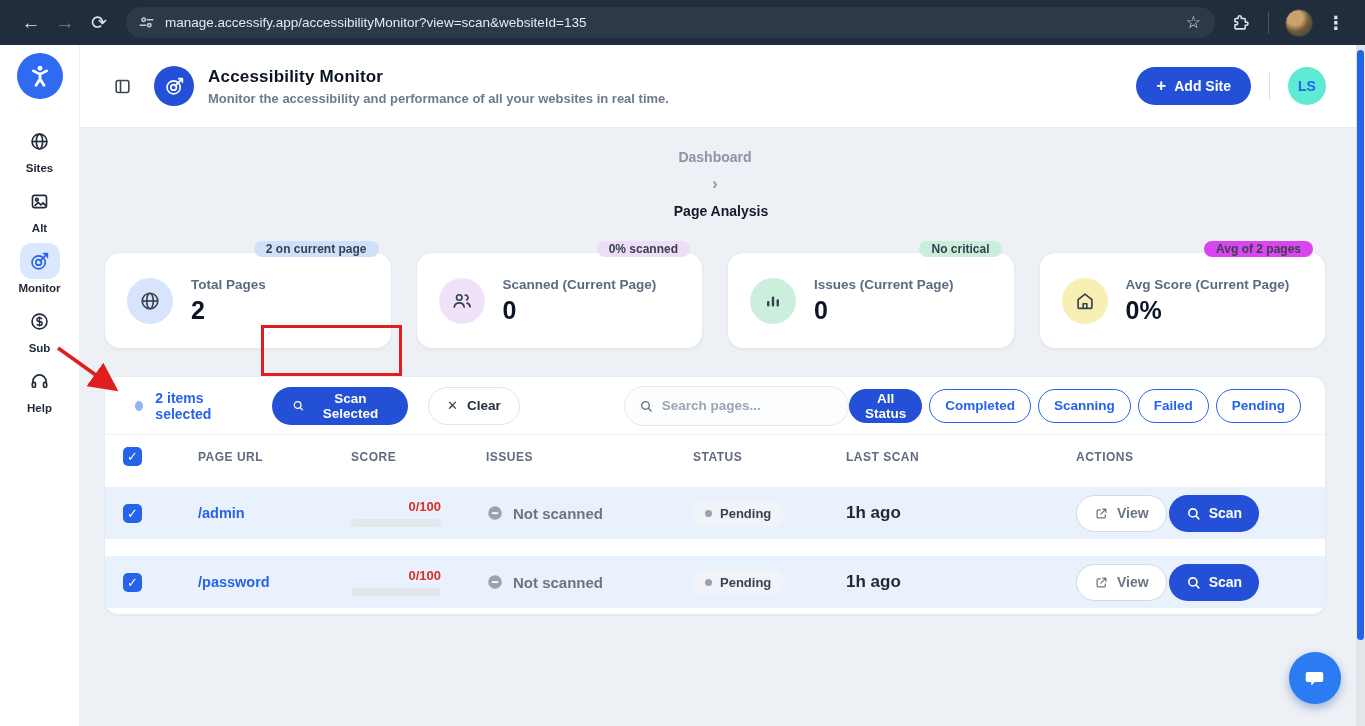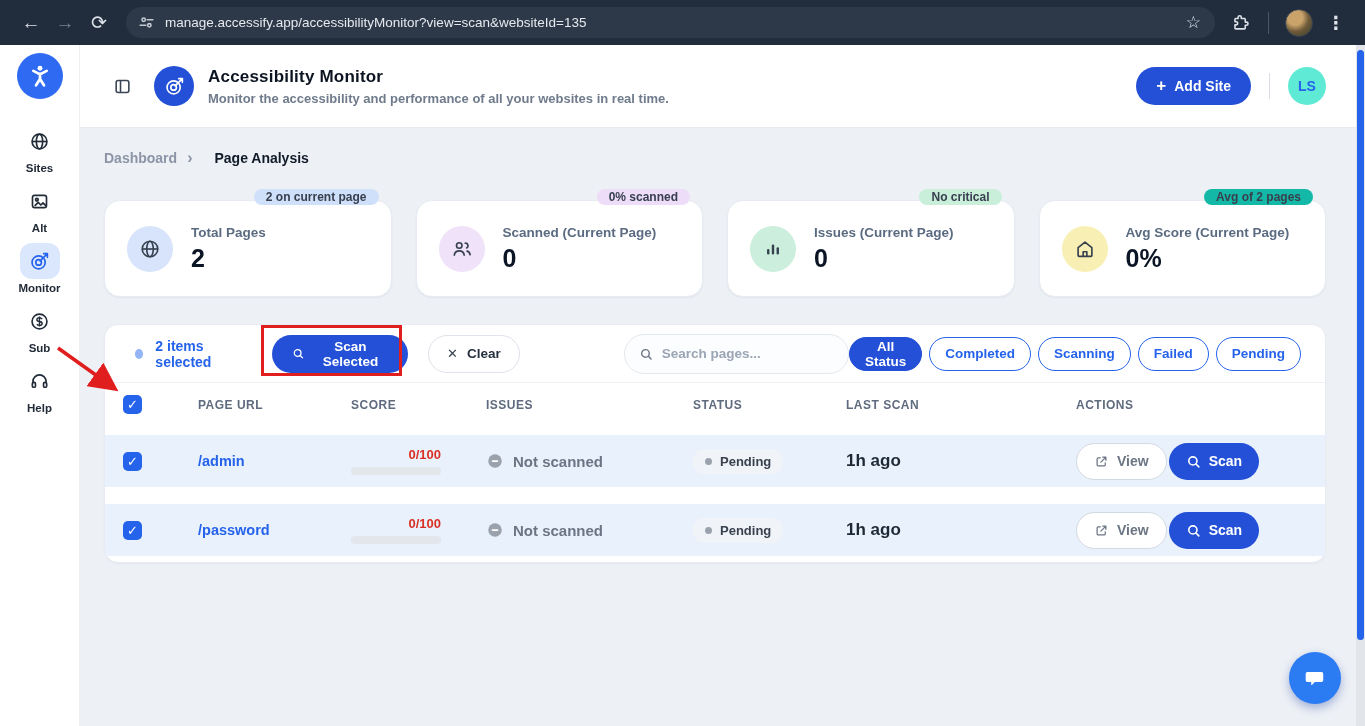--- a/index.html
+++ b/index.html
@@ -52,40 +52,40 @@
     font-family:inherit; font-size:14px; font-weight:800; padding:0 20px; display:flex;
     align-items:center; gap:8px; cursor:pointer; }
   .add-plus { font-size:17px; font-weight:bold; }
   .hdr-sep { width:1px; height:26px; background:#d9dee6; margin:0 18px; }
   .avatar-ls { width:38px; height:38px; border-radius:50%; background:#5eead4; color:#2563eb;
     font-size:14px; font-weight:800; display:flex; align-items:center; justify-content:center;
     cursor:pointer; }
 
   
   .content { padding:21px 30px 0 24px; }
-  .breadcrumb { display:flex; align-items:center; gap:10px; font-size:14px; }
+  .breadcrumb { display:flex; align-items:center; gap:10px; font-size:14px;flex-direction:column; }
   .bc-parent { color:#8b95a5; font-weight:bold; cursor:pointer; }
   .bc-sep { color:#8b95a5; font-size:16px; font-weight:bold; }
   .bc-current { color:#111a28; font-weight:800;margin-left:12px; }
 
   .cards { display:grid; grid-template-columns:repeat(4,1fr); gap:24px; margin-top:33px; }
   .card { position:relative; background:#fff; border:1px solid #e8ecf2; border-radius:16px;
     height:97px; display:flex; align-items:center; padding:0 22px;
     box-shadow:0 1px 2px rgba(16,24,40,.05); }
   .card-badge { position:absolute; top:-12px; right:12px; height:16px; border-radius:12px;
     padding:0 12px; font-size:12px; font-weight:800; color:#38404f; display:flex;
     align-items:center; white-space:nowrap; }
   .card-ic { width:46px; height:46px; border-radius:50%; display:flex; align-items:center;
     justify-content:center; color:#36404e; flex:none; margin-right:18px; }
   .card-label { font-size:13.5px; font-weight:800; color:#5b6b82; }
   .card-value { font-size:25px; font-weight:800; color:#0b1526; margin-top:4px; }
   .c-blue   { background:#d7e4fb; } .b-blue   { background:#cfe0fa; }
   .c-purple { background:#f0e2f9; } .b-purple { background:#eeddf8; }
   .c-green  { background:#cbefdc; } .b-green  { background:#c9efdb; }
-  .c-yellow { background:#f8efb4; } .b-yellow { background:#14b8a6;text-align:right; }
+  .c-yellow { background:#f8efb4; } .b-yellow { background:#d946ef;text-align:right; }
 
   
   .panel { margin-top:27px; background:#fff; border:1px solid #e8ecf2; border-radius:14px;
     box-shadow:0 1px 2px rgba(16,24,40,.04); padding-bottom:6px; }
   .toolbar { display:flex; align-items:center; height:57px; padding:0 24px 0 30px; }
   .sel-dot { width:10px; height:10px; border-radius:50%; background:#93b4f7; margin-right:12px; }
   .sel-text { font-size:14px; font-weight:800; color:#2563eb; margin-right:26px; }
   .scan-selected { height:38px; border-radius:19px; background:#2350d6; border:none; color:#fff;
     font-family:inherit; font-size:13.5px; font-weight:800; padding:0 20px; display:flex;
     align-items:center; gap:9px; cursor:pointer; }

